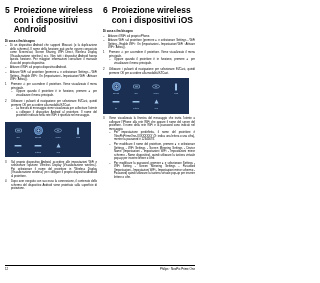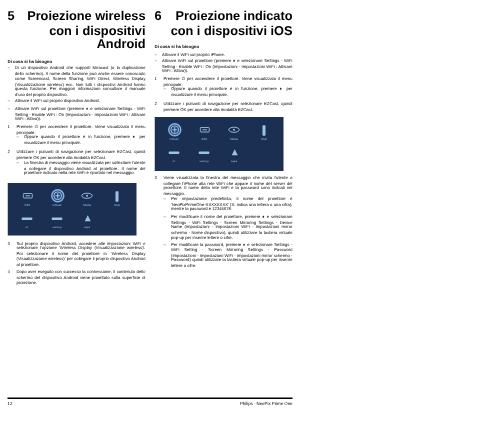--- a/index.html
+++ b/index.html
@@ -45,21 +45,20 @@
     font-weight: bold;
     line-height: 9.5px;
     color: #000;
     flex: 0 0 auto;
   }
   .sec-title {
     font-size: 8.5px;
     font-weight: bold;
     line-height: 9.5px;
     color: #000;
-    text-align: right;
   }
 
   
   .subhead {
     font-size: 2.9px;
     font-weight: bold;
     line-height: 4px;
     margin: 2px 0 1.5px 0;
     color: #000;
   }
@@ -317,21 +316,21 @@
         <li>
           <div class="step-num">4</div>
           <div class="step-body">Dopo aver eseguito con successo la connessione, il contenuto dello schermo del dispositivo Android viene proiettato sulla superficie di proiezione.</div>
         </li>
       </ol>
     </div>
 
     <div class="col">
       <div class="sec-head">
         <div class="sec-num">6</div>
-        <div class="sec-title">Proiezione indicato con i dispositivi iOS</div>
+        <div class="sec-title">Proiezione wireless con i dispositivi iOS</div>
       </div>
 
       <div class="subhead">Di cosa si ha bisogno</div>
 
       <ul class="bullets">
         <li>
           <div class="dash">–</div>
           <div class="b-body">Attivare il WiFi sul proprio iPhone.</div>
         </li>
         <li>

